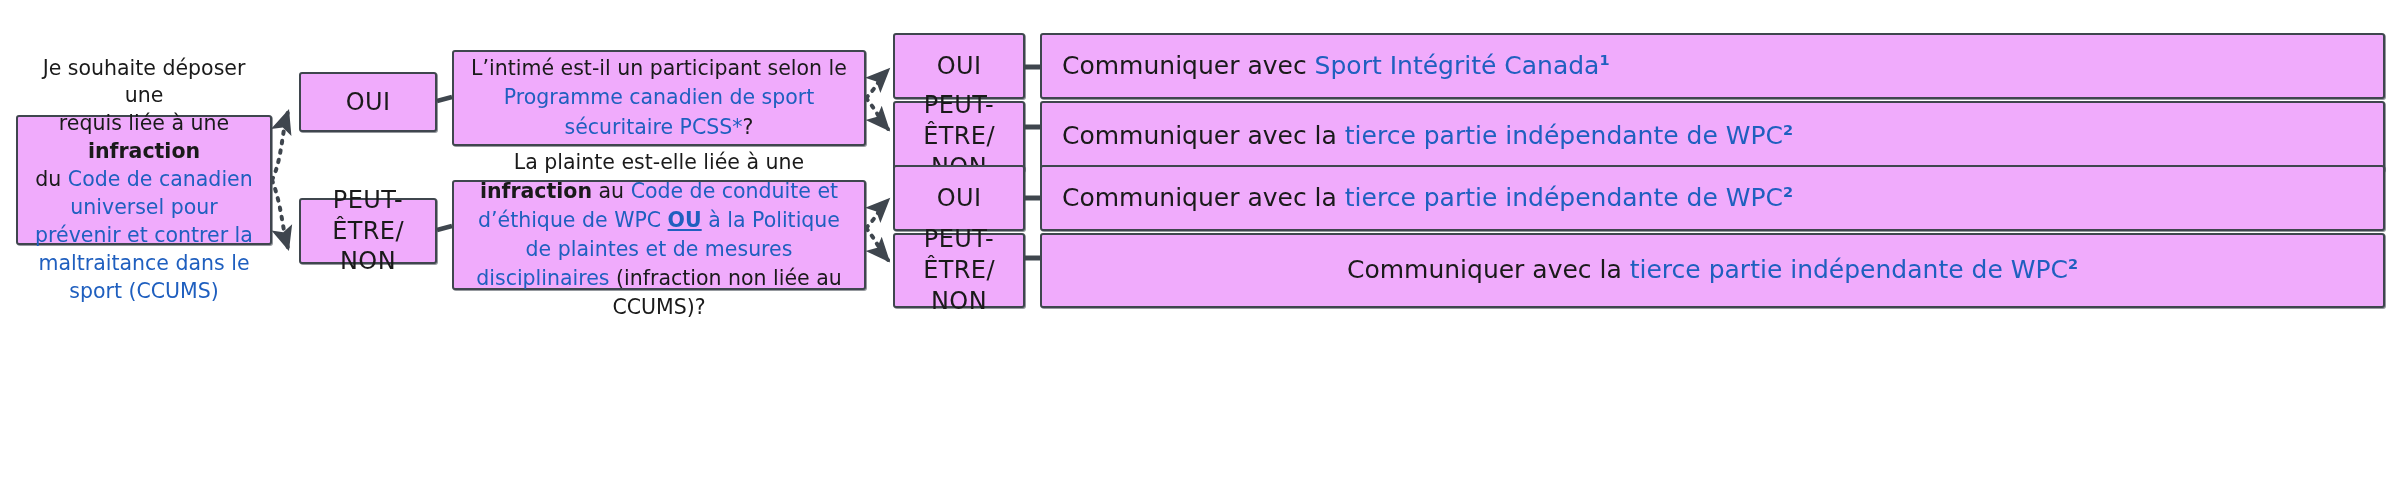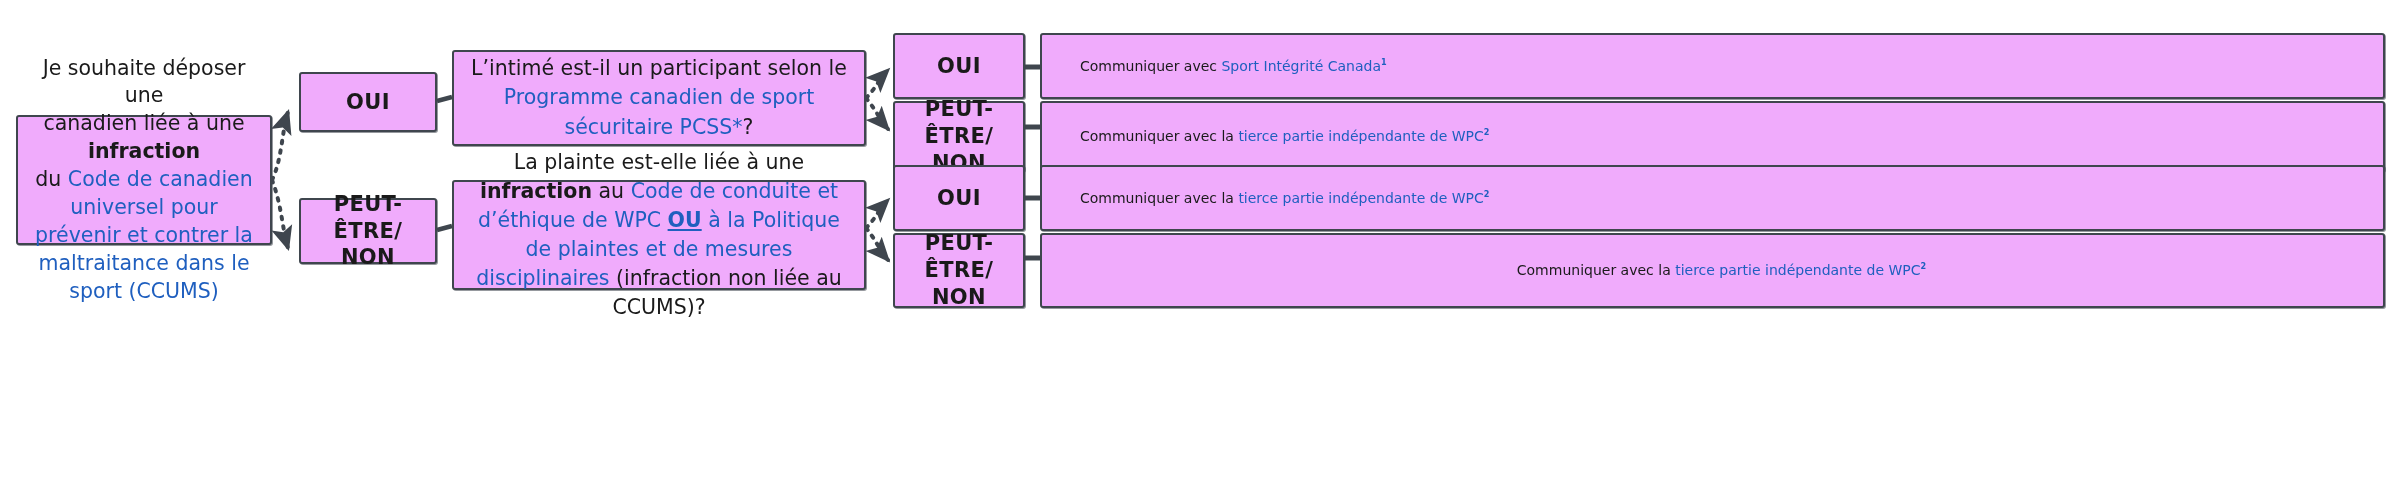--- a/index.html
+++ b/index.html
@@ -33,38 +33,37 @@
   .node-inner {
     padding: 2px 10px;
     line-height: 1.33;
     width: 100%;
   }
   .start-node .node-inner {
     font-size: 20.5px;
     line-height: 1.36;
   }
   .branch-node .node-inner {
-    font-size: 21px;
-    font-weight: bold;
+    font-size: 24px;
+    font-weight: normal;
     letter-spacing: 0.4px;
     line-height: 1.28;
   }
   .question-node .node-inner {
     font-size: 20.5px;
     line-height: 1.42;
   }
   .action-node {
     justify-content: flex-start;
   }
   .action-node .node-inner {
-    font-size: 14px;
+    font-size: 25px;
     text-align: left;
     padding-left: 20px;
     line-height: 1.45;
-    margin-left: 18px;
   }
   .action-node.two-line .node-inner {
     text-align: center;
     padding-left: 10px;
   }
   .lnk {
     color: #1f5fbf;
   }
   .b {
     font-weight: bold;
@@ -115,21 +114,21 @@
 
     <path d="M 1025,67 L 1040,67" fill="none" stroke="#3f464e" stroke-width="5"></path>
     <path d="M 1025,127 L 1040,127" fill="none" stroke="#3f464e" stroke-width="5"></path>
     <path d="M 1025,198 L 1040,198" fill="none" stroke="#3f464e" stroke-width="5"></path>
     <path d="M 1025,258 L 1040,258" fill="none" stroke="#3f464e" stroke-width="5"></path>
   </svg>
 
   <div class="node start-node" style="left:16px; top:115px; width:256px; height:130px;">
     <div class="node-inner">
       <span>Je souhaite déposer une</span><br>
-      <span>canadien liée à une </span><span class="b">infraction</span><br>
+      <span>requis liée à une </span><span class="b">infraction</span><br>
       <span>du </span><span class="lnk">Code de canadien universel pour prévenir et contrer la maltraitance dans le sport (CCUMS)</span>
     </div>
   </div>
 
   <div class="node branch-node" style="left:299px; top:72px; width:138px; height:60px;">
     <div class="node-inner">OUI</div>
   </div>
 
   <div class="node branch-node" style="left:299px; top:198px; width:138px; height:66px;">
     <div class="node-inner">

